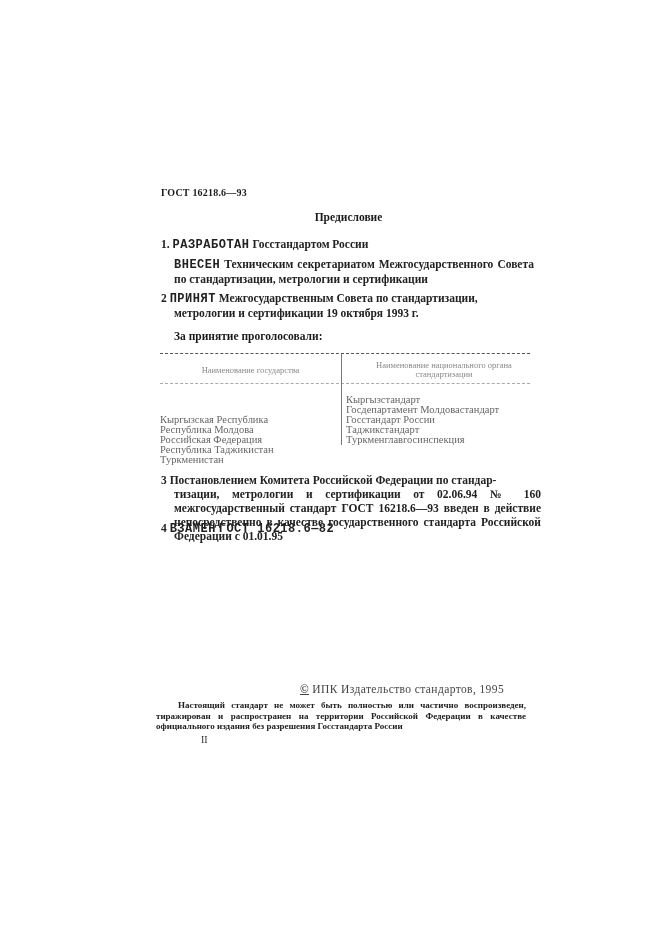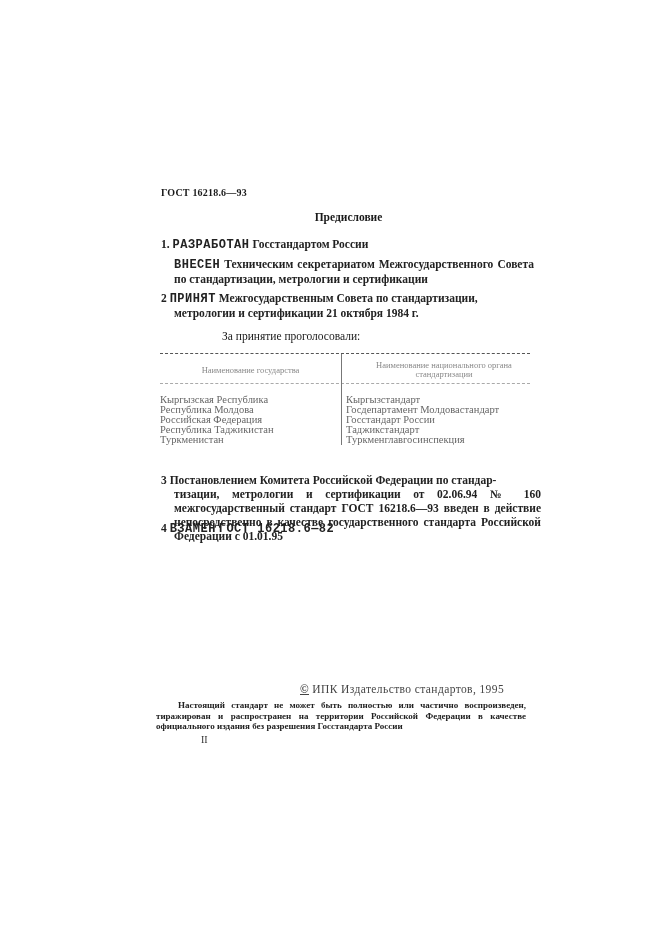--- a/index.html
+++ b/index.html
@@ -9,30 +9,30 @@
   }
   .abs { position: absolute; }
   .hdr { left: 161px; top: 187px; font-size: 10px; font-weight: bold; letter-spacing: 0.2px; }
   .title { left: 0; width: 661px; top: 211px; text-align: center; font-size: 11.5px; font-weight: bold; padding-left: 36px; box-sizing: border-box; }
   .para { font-size: 11.5px; line-height: 14px; font-weight: bold; color: #222; }
   .para .kw { font-weight: 900; font-family: Liberation Mono, monospace; font-size: 12px; letter-spacing: 0.5px; }
   .item1 { left: 161px; top: 237px; width: 380px; }
   .vnesen { left: 174px; top: 257px; width: 360px; text-align: justify; text-align-last: left; }
   .item2 { left: 161px; top: 291px; width: 380px; }
   .item2 .cont { display: block; padding-left: 13px; }
-  .voted { left: 174px; top: 330px; font-size: 11.5px; font-weight: normal; margin-left: 48px; }
+  .voted { left: 174px; top: 330px; font-size: 11.5px; font-weight: bold; }
   .tbl { left: 160px; top: 353px; width: 370px; height: 92px; }
   .tbl .topline { position: absolute; left: 0; top: 0; width: 370px; border-top: 1.5px dashed #555; }
   .tbl .midline { position: absolute; left: 0; top: 30px; width: 370px; border-top: 1px dashed #aaa; }
   .tbl .vline { position: absolute; left: 181px; top: 1px; height: 91px; border-left: 1px solid #777; }
   .tbl .th { position: absolute; font-size: 8.5px; color: #888; text-align: center; line-height: 9px; }
   .tbl .th1 { left: 0; width: 181px; top: 13px; }
   .tbl .th2 { left: 190px; width: 188px; top: 8px; }
   .tbl .col { position: absolute; top: 42px; font-size: 10.5px; line-height: 10px; color: #666; font-family: "Liberation Serif", serif; }
-  .tbl .col1 { left: 0; }
+  .tbl .col1 { left: 0; margin-top: 20px; }
   .tbl .col2 { left: 186px; }
   .item3 { left: 161px; top: 473px; width: 380px; }
   .item3 .cont { display: block; padding-left: 13px; text-align: justify; }
   .item4 { left: 161px; top: 521px; }
   .copy { left: 300px; top: 683px; font-size: 11.5px; color: #444; letter-spacing: 0.4px; }
   .copy .c { font-weight: bold; text-decoration: underline; }
   .notice { left: 156px; top: 700px; width: 370px; font-size: 9px; line-height: 10.5px; font-weight: bold; color: #222; text-indent: 22px; text-align: justify; }
   .pagenum { left: 157px; top: 734px; font-size: 10px; color: #333; margin-left: 44px; }
 </style>
 </head>
@@ -50,21 +50,21 @@
 
 <div class="abs para vnesen">
   <span class="kw">ВНЕСЕН</span>
   <span>Техническим секретариатом Межгосударственного Совета по стандартизации, метрологии и сертификации</span>
 </div>
 
 <div class="abs para item2">
   <span>2</span>
   <span class="kw">ПРИНЯТ</span>
   <span>Межгосударственным Совета по стандартизации,</span>
-  <span class="cont">метрологии и сертификации 21 октября 1984 г.</span>
+  <span class="cont">метрологии и сертификации 19 октября 1993 г.</span>
 </div>
 
 <div class="abs voted">За принятие проголосовали:</div>
 
 <div class="abs tbl">
   <div class="topline"></div>
   <div class="midline"></div>
   <div class="vline"></div>
   <div class="th th1">Наименование государства</div>
   <div class="th th2">Наименование национального органа стандартизации</div>

